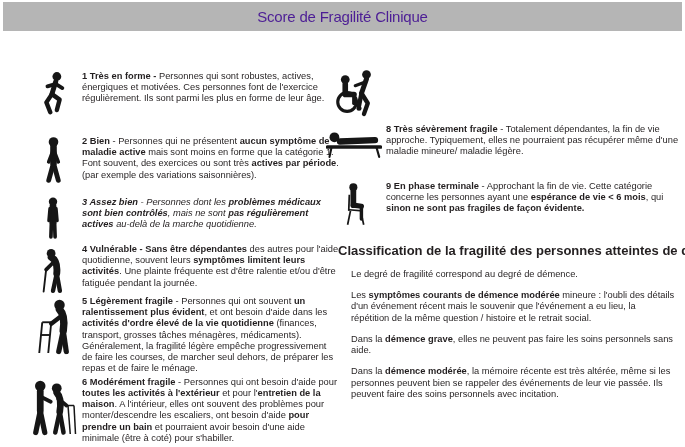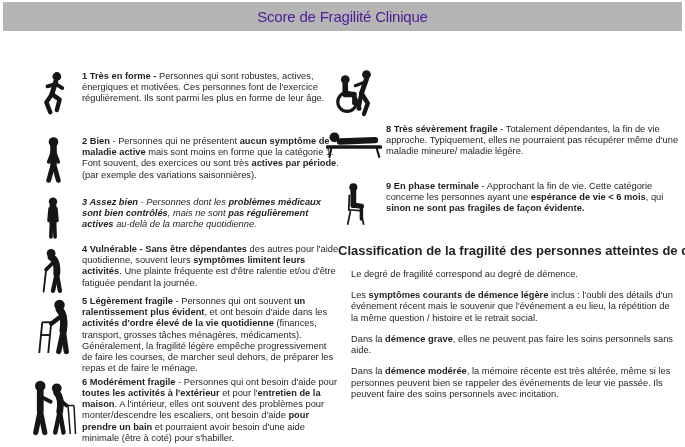--- a/index.html
+++ b/index.html
@@ -180,20 +180,20 @@
               <path d="M41 53 L46 76" stroke="#161616" stroke-width="3" fill="none"></path>
             </svg>
           </div>
     <p class="item-text"><b>9  En phase terminale</b><span> - Approchant la fin de vie. Cette catégorie concerne les personnes ayant une </span><b>espérance de vie &lt; 6 mois</b><span>, qui </span><b>sinon ne sont pas fragiles de façon évidente.</b></p>
   </div>
 </div>
     <div class="dem-section">
       <p class="dem-heading">Classification de la fragilité des personnes atteintes de démence.</p>
       <div id="dementia-paragraphs">
           <p class="dem-par"><span>Le degré de fragilité correspond au degré de démence.</span></p>
-          <p class="dem-par"><span>Les </span><b>symptômes courants de démence légère</b><span> inclus : l'oubli des détails d'un événement récent mais le souvenir que l'événement a eu lieu, la répétition de la même question / histoire et  le retrait social.</span></p>
+          <p class="dem-par"><span>Les </span><b>symptômes courants de démence modérée</b><span> mineure : l'oubli des détails d'un événement récent mais le souvenir que l'événement a eu lieu, la répétition de la même question / histoire et  le retrait social.</span></p>
           <p class="dem-par"><span>Dans la </span><b>démence grave</b><span>, elles ne peuvent pas faire les soins personnels sans aide.</span></p>
           <p class="dem-par"><span>Dans la </span><b>démence modérée</b><span>, la mémoire récente est très altérée, même si les personnes peuvent bien se rappeler  des événements de leur vie passée. Ils peuvent faire des soins personnels avec incitation.</span></p>
         </div>
     </div>
   </div>
 
 </div>
 
 </body></html>

